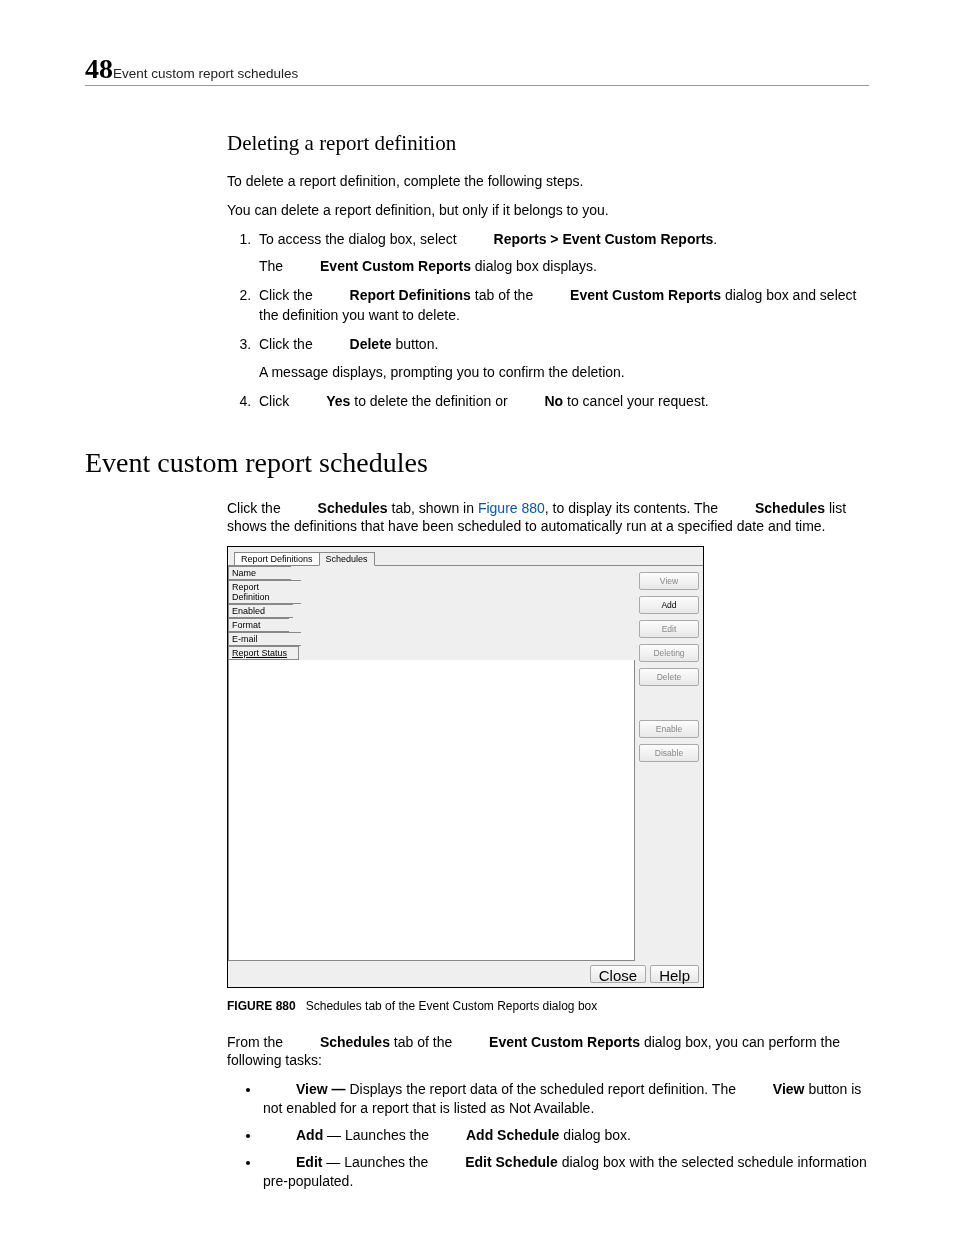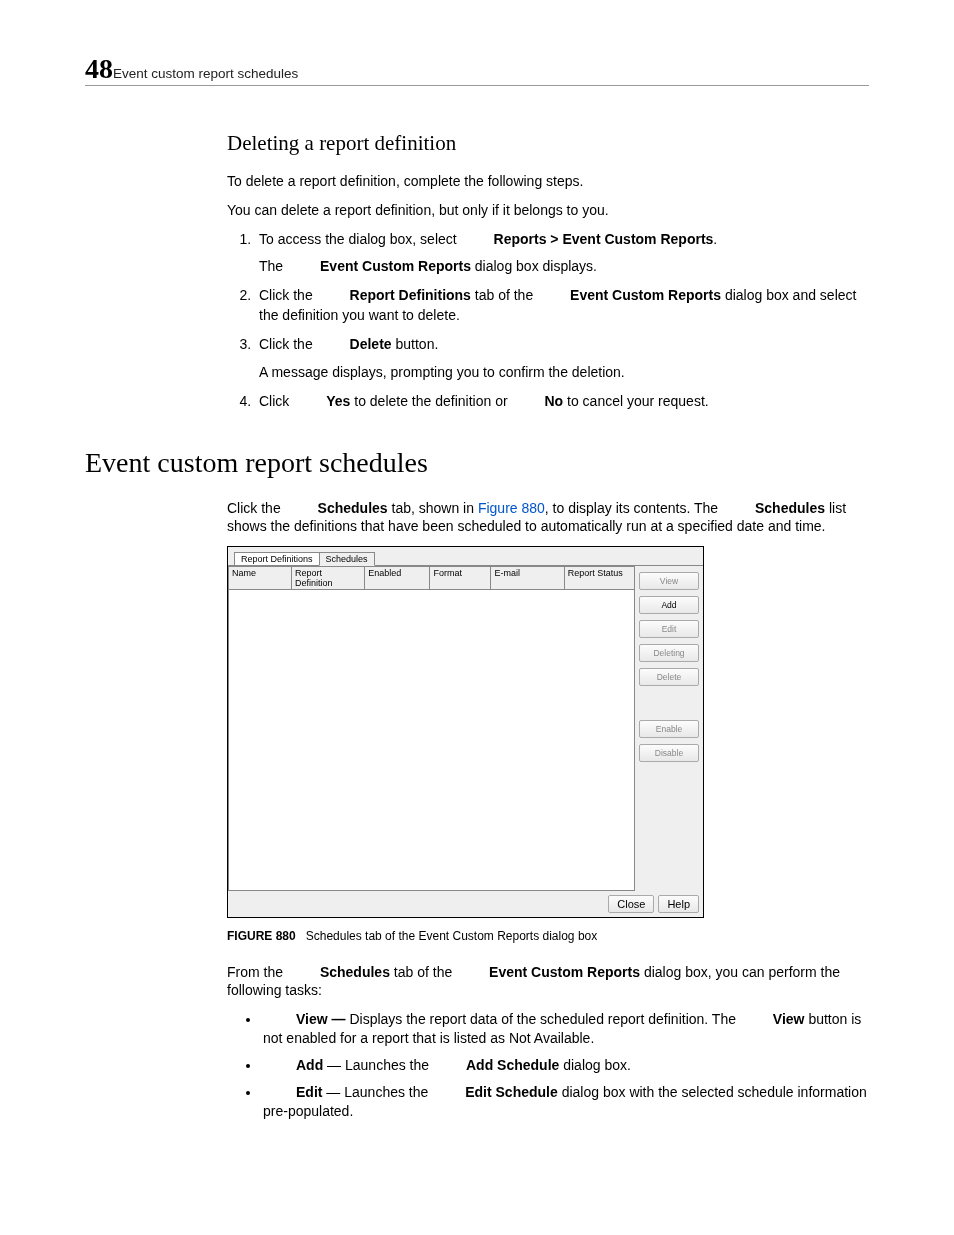--- a/index.html
+++ b/index.html
@@ -115,37 +115,38 @@
     padding: 0;
   }
   .table-area {
     flex: 1;
     border-right: none;
   }
   .thead-row {
     display: flex;
     font-size: 9px;
     background: #efefef;
+    flex-direction: column;
   }
   .thead-row > div {
     border: 1px solid #888;
     border-right: none;
     padding: 1px 3px;
     box-sizing: border-box;
     background: #efefef;
   }
   .thead-row > div:last-child {
     border-right: 1px solid #888;
   }
   .col-name { width: 15.5%; }
   .col-rd { width: 18%; }
   .col-en { width: 16%; }
   .col-fmt { width: 15%; }
   .col-em { width: 18%; }
-  .col-st { width: 17.5%; }
+  .col-st { width: 17.5%; text-decoration: underline; }
   .table-body {
     background: #fff;
     height: 300px;
     border: 1px solid #888;
     border-top: none;
     margin: 0;
   }
   .side-buttons {
     width: 60px;
     padding: 6px 4px;
@@ -169,21 +170,21 @@
   .side-buttons .gap {
     height: 28px;
   }
   .bottom-buttons {
     display: flex;
     justify-content: flex-end;
     padding: 4px;
     gap: 4px;
   }
   .bottom-buttons button {
-    font-size: 11px;
+    font-size: 15px;
     padding: 1px 8px;
     border: 1px solid #aaa;
     background: linear-gradient(#fcfcfc, #e8e8e8);
     border-radius: 2px;
     height: 18px;
   }
   .fig-caption {
     font-size: 12px;
     margin-top: 10px;
     margin-bottom: 18px;

